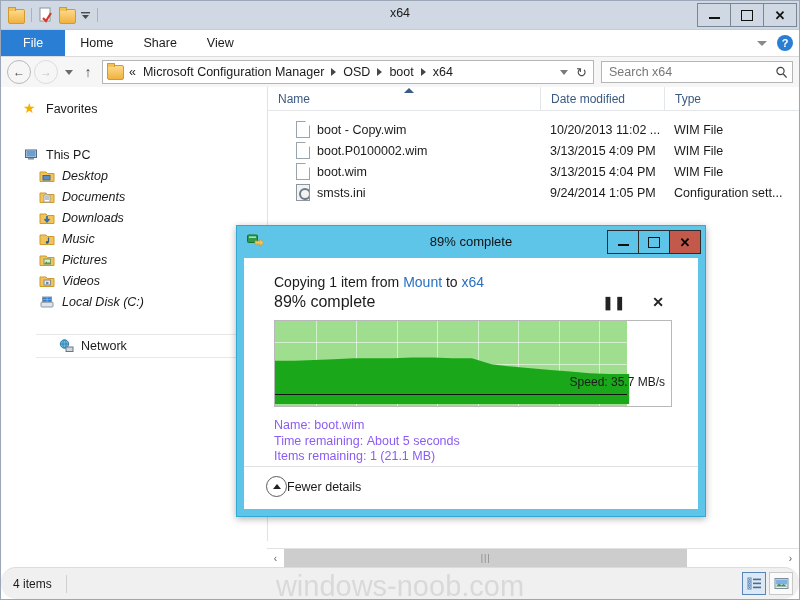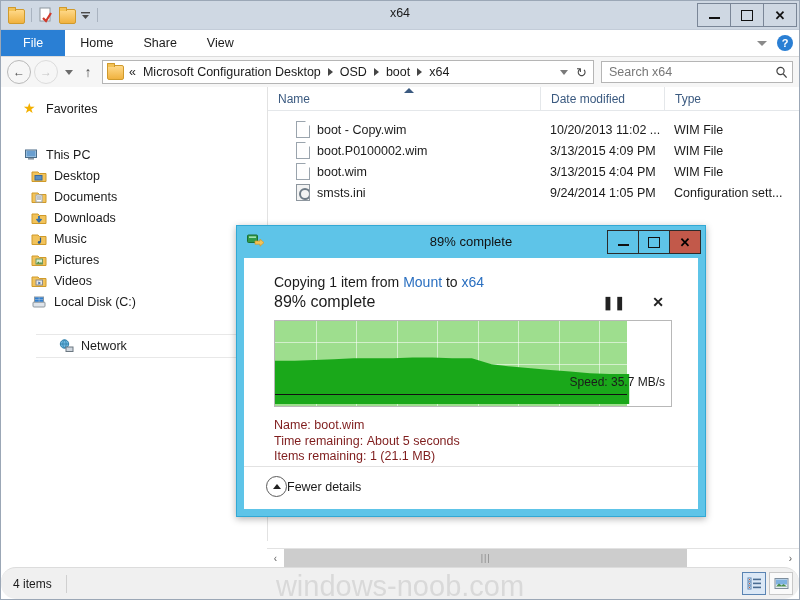--- a/index.html
+++ b/index.html
@@ -181,21 +181,21 @@
     overflow: hidden;
   }
   .navitem {
     display: flex; align-items: center;
     height: 21px;
     font-size: 12.5px; color: #1b1b1b;
     padding-left: 26px;
     gap: 7px;
   }
   .navitem.root { padding-left: 22px; font-weight: normal; }
-  .navitem.child { padding-left: 30px; }
+  .navitem.child { padding-left: 38px; font-style: italic; }
   .navitem.network { border-top: 1px solid #e8e8e8; border-bottom: 1px solid #e8e8e8; margin-left: 35px; }
   .nicon { width: 16px; height: 16px; flex: none; position: relative; }
 
   .filepane {
     flex: 1; background: #ffffff; position: relative; overflow: hidden;
   }
   .colhead {
     display: flex; height: 23px;
     border-bottom: 1px solid #e4e7ea;
     background: #ffffff;
@@ -374,21 +374,21 @@
   .graph svg.area { position: absolute; left: 0; top: 0; }
   .graph .baseline {
     position: absolute; left: 0; height: 1px; background: #111;
   }
   .speedlabel {
     position: absolute; right: 6px; bottom: 17px;
     font-size: 12px; color: #1b1b1b;
   }
 
   .details { padding: 11px 0 0 0; }
-  .dline { font-size: 12.5px; color: #7f1d1d; line-height: 15.5px; }
+  .dline { font-size: 12.5px; color: #8b5cf6; line-height: 15.5px; }
 
   .dlg-sep {
     position: absolute; left: 0; right: 0; bottom: 42px;
     height: 1px; background: #e2e2e2;
   }
   .fewer {
     position: absolute; left: 22px; bottom: 12px;
     display: flex; align-items: center; gap: 0;
   }
   .chevcircle {
@@ -480,21 +480,21 @@
       <div class="navbtn">←</div>
       <div class="navbtn disabled">→</div>
       <div class="navsmall">
           <i class="arrow-down-sm"></i>
         </div>
       <div class="navsmall uparr">↑</div>
 
       <div class="crumbbar">
         <div class="folder"></div>
         <span class="crumb">«</span>
-        <span class="crumb">Microsoft Configuration Desktop</span>
+        <span class="crumb">Microsoft Configuration Manager</span>
         <i class="crumbsep"></i>
         <span class="crumb">OSD</span>
         <i class="crumbsep"></i>
         <span class="crumb">boot</span>
         <i class="crumbsep"></i>
         <span class="crumb">x64</span>
         <span class="crumb-right">
           <i class="vchev"></i>
           <span class="refresh">↻</span>
         </span>

